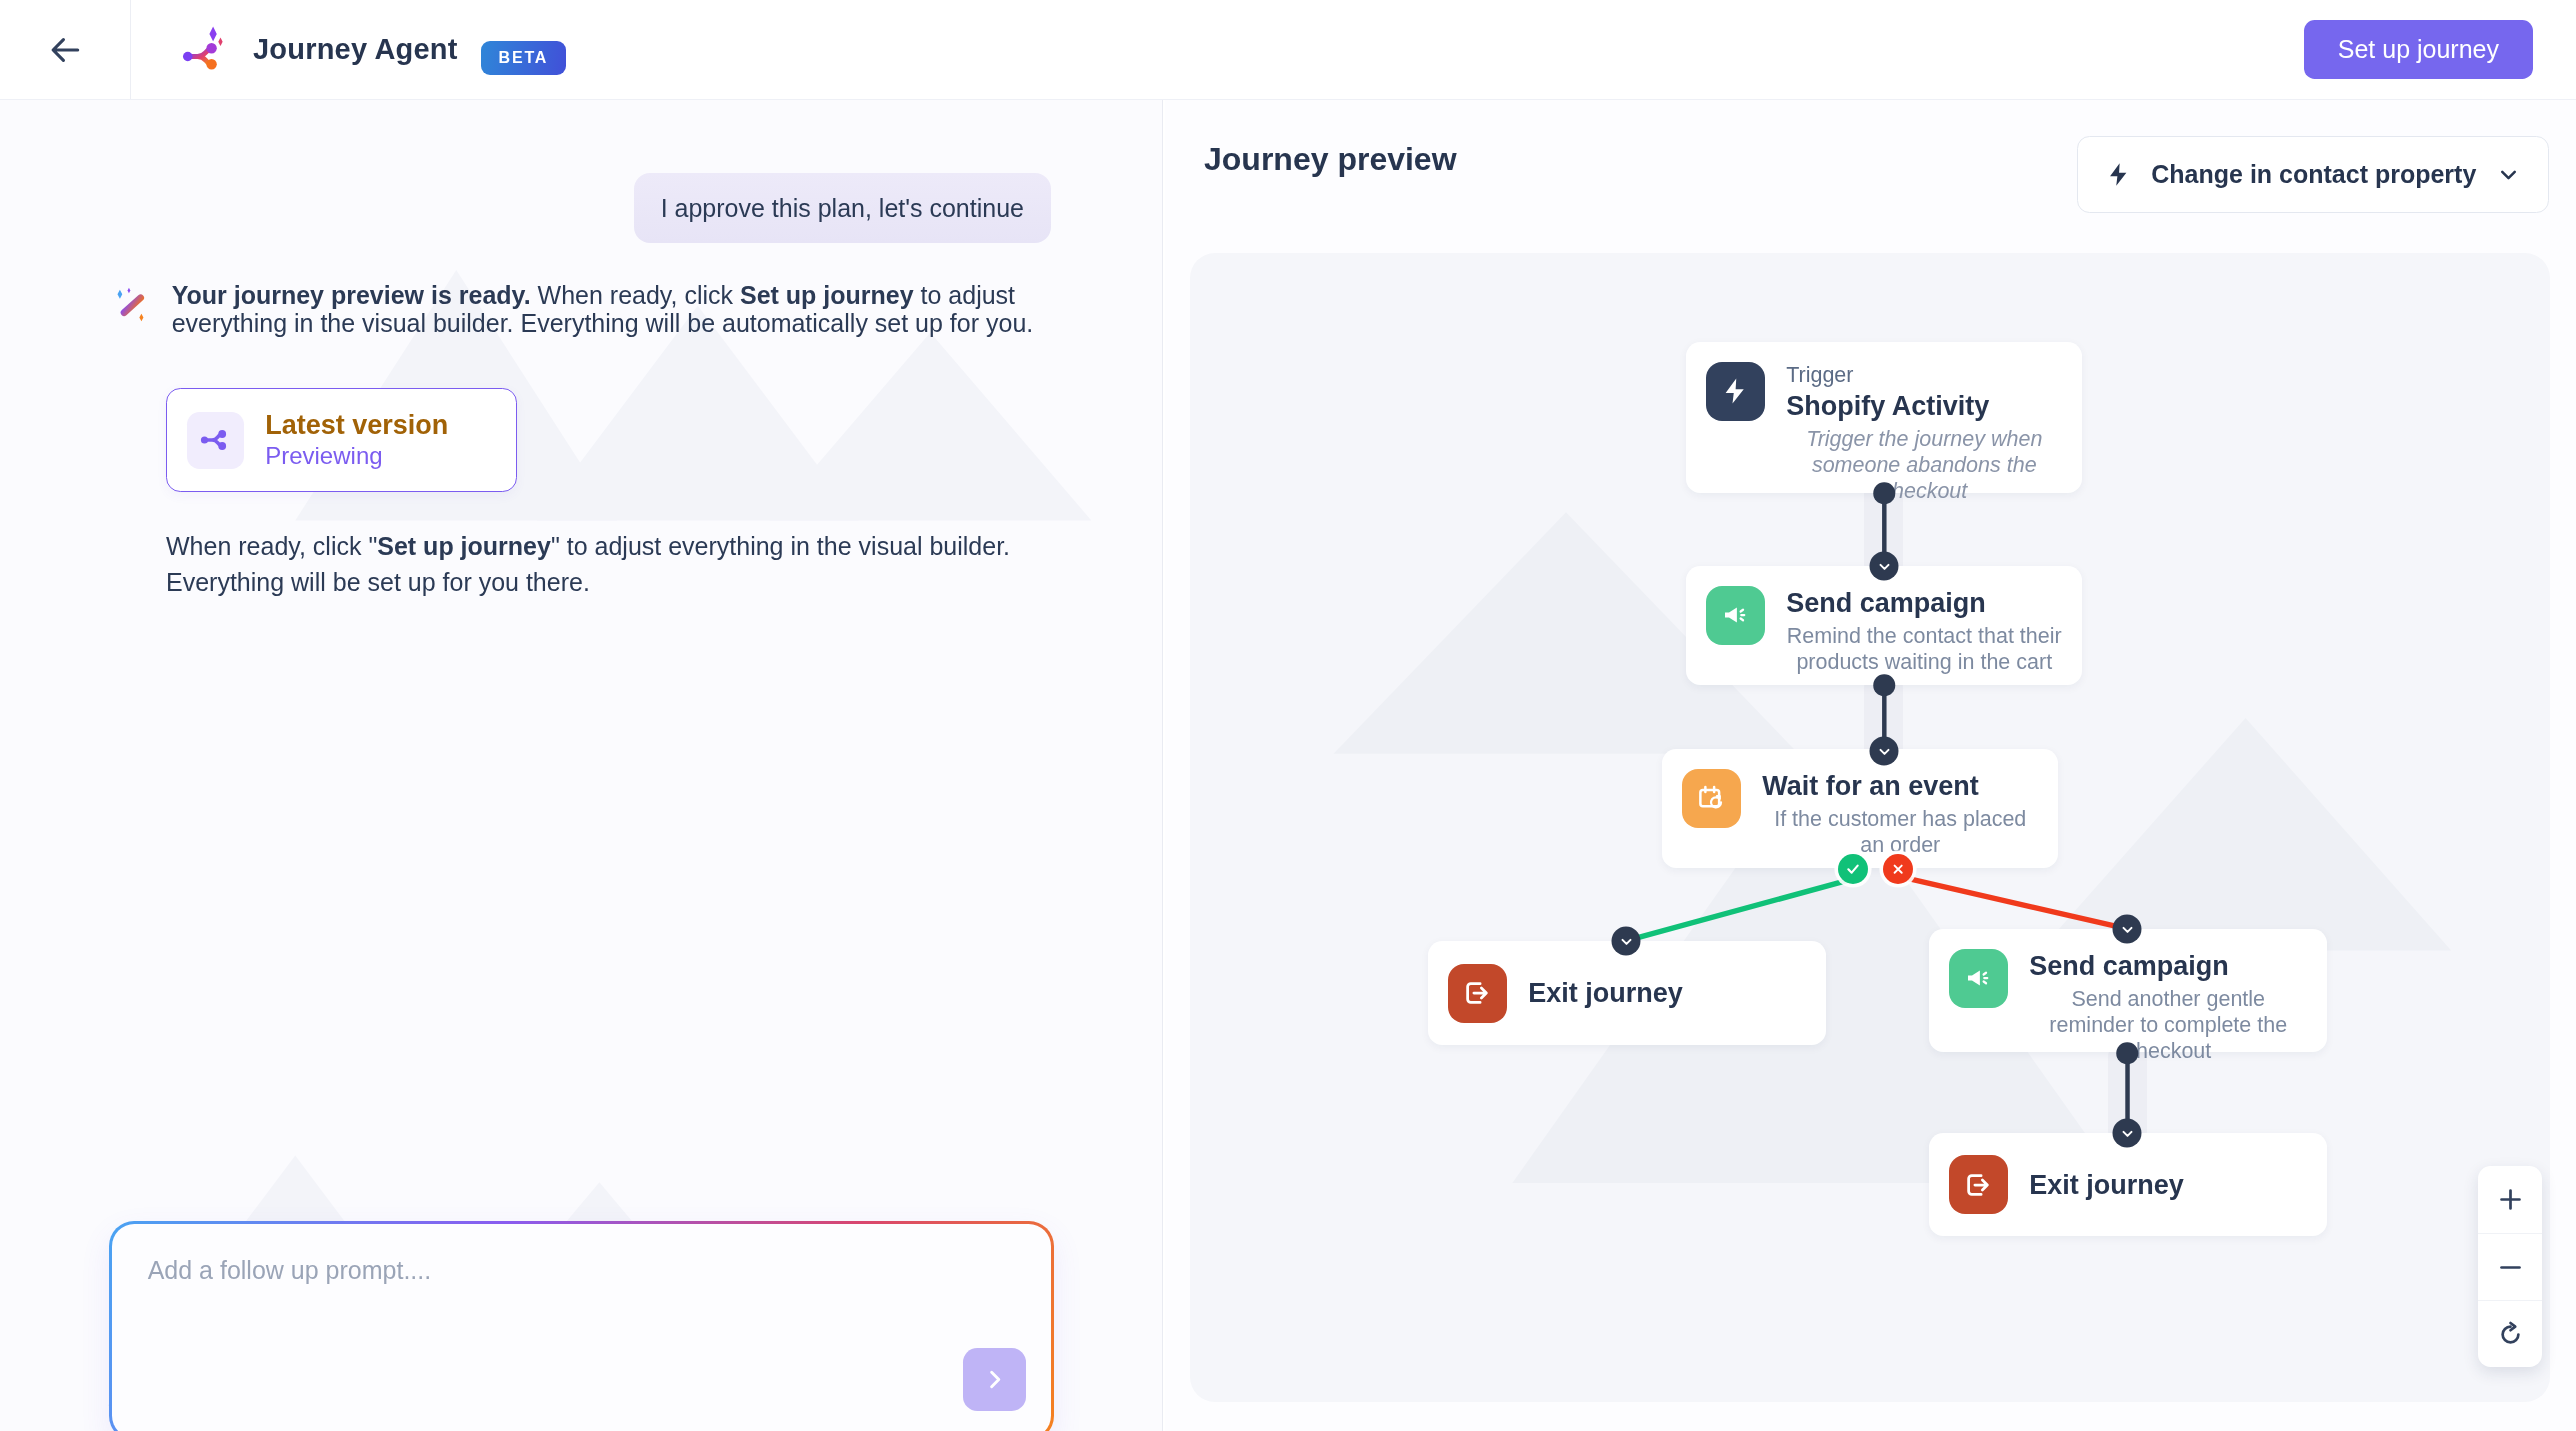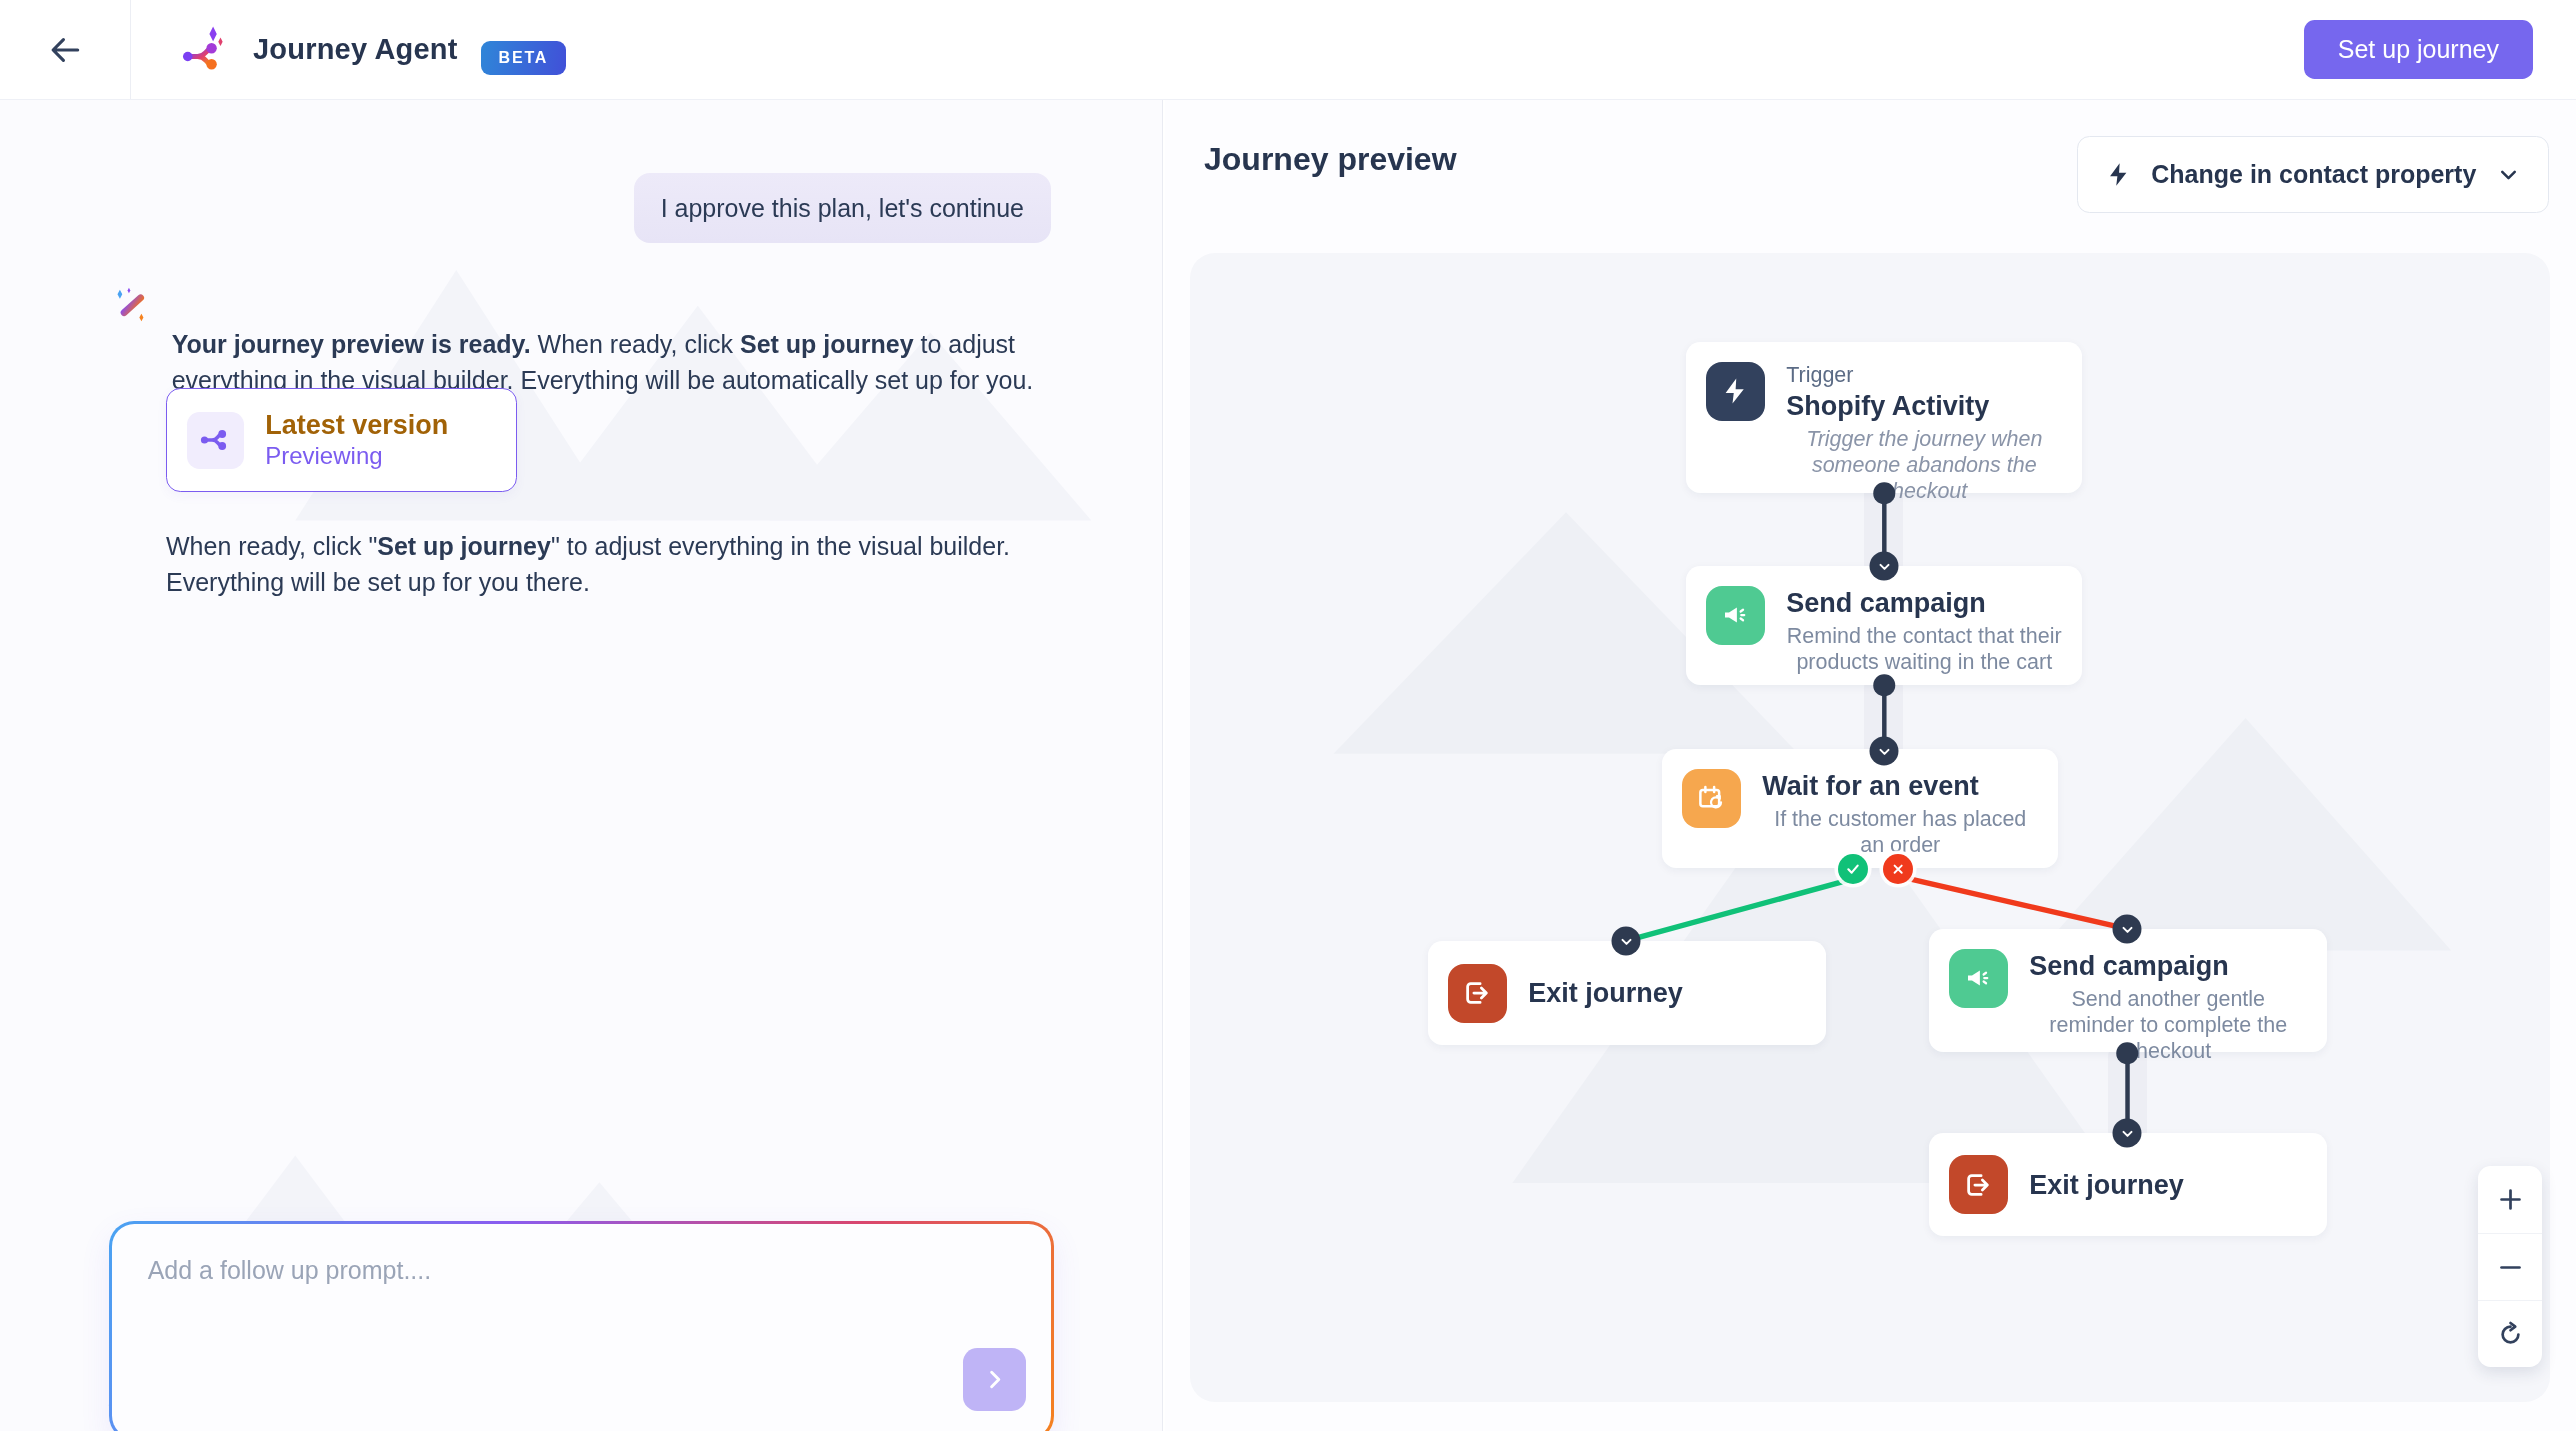--- a/index.html
+++ b/index.html
@@ -23,21 +23,21 @@
   .left-panel { position:absolute; top:100px; left:0; width:1163px; bottom:0;
     background:#fbfbfe; border-right:1.8px solid #e9ebf2; overflow:hidden; }
   .wm { position:absolute; inset:0; pointer-events:none; }
 
   .user-bubble { position:absolute; right:111px; top:73px; max-width:555px;
     background:linear-gradient(180deg,#edeaf9,#e7e4f6); border-radius:16px;
     padding:20.6px 27px; font-size:25px; color:#2b3a55; }
 
   .assist-row { position:absolute; left:111px; top:181px; width:930px; display:flex; gap:19.7px; }
   .assist-icon { flex:none; margin-top:3.6px; }
-  .assist-text { font-size:25px; line-height:36px; color:#2b3a55;margin-top:45px; }
+  .assist-text { font-size:25px; line-height:28px; color:#2b3a55; }
   .b { font-weight:700; }
 
   .version-card { position:absolute; left:166px; top:288px; width:351px; height:104px;
     background:#ffffff; border:1.8px solid #7b5cf0; border-radius:14.3px; display:flex;
     align-items:center; gap:21.5px; padding:0 19.7px; cursor:pointer;
     box-shadow:0 3.6px 10.7px rgba(90,70,200,.05); }
   .vc-icon { width:57px; height:57px; border-radius:12.5px; background:#f1edfd;
     display:flex; align-items:center; justify-content:center; flex:none; }
   .vc-title { font-size:27px; font-weight:700; color:#a16207; line-height:32px; }
   .vc-status { font-size:24px; color:#7b5cf0; line-height:30px; }

